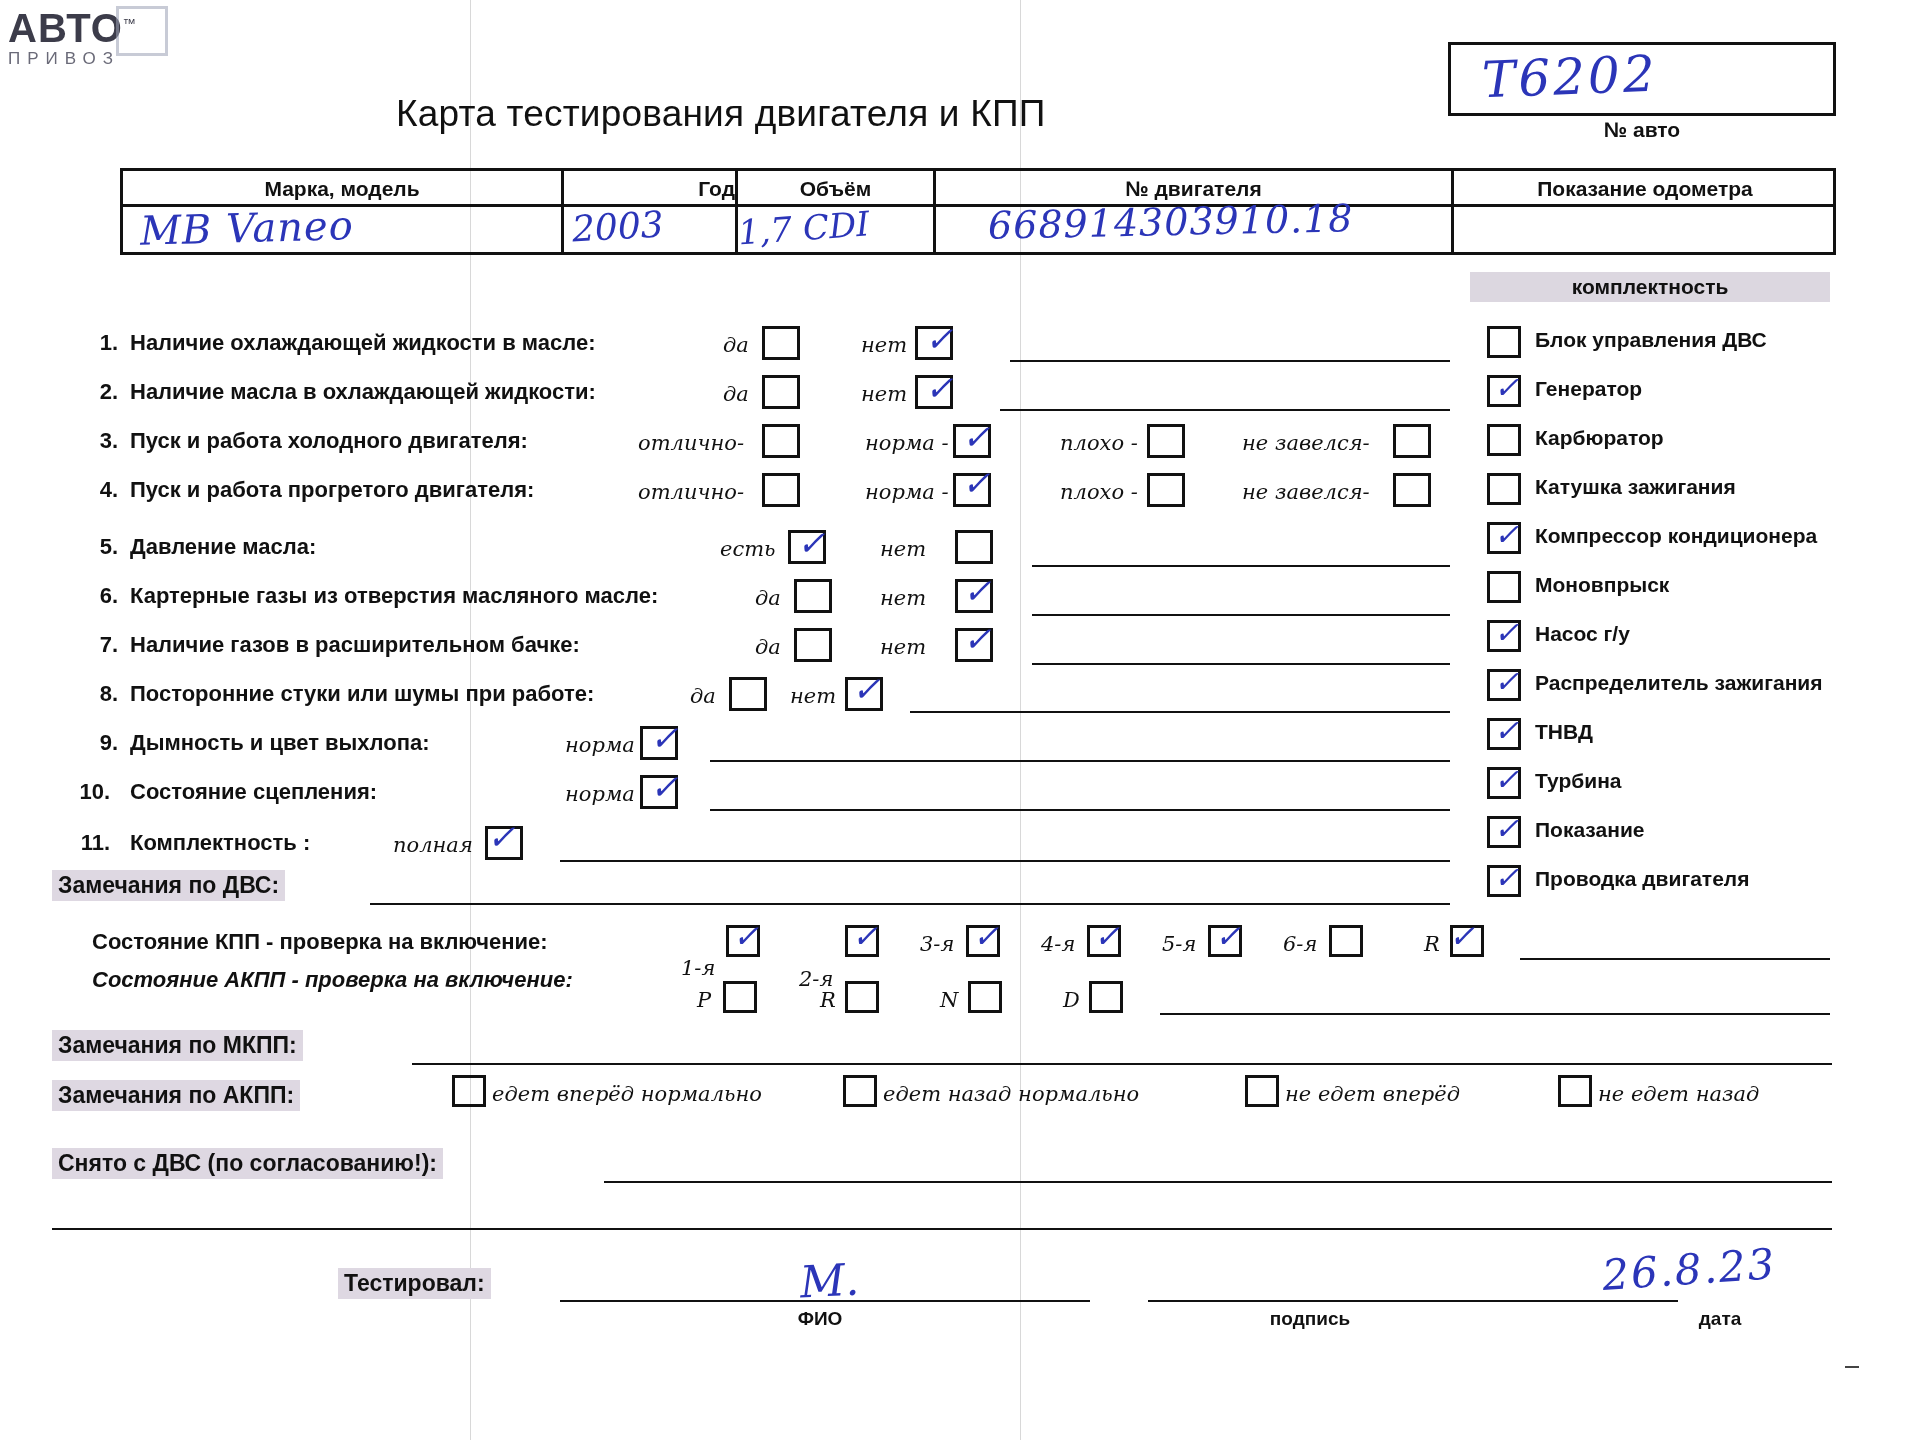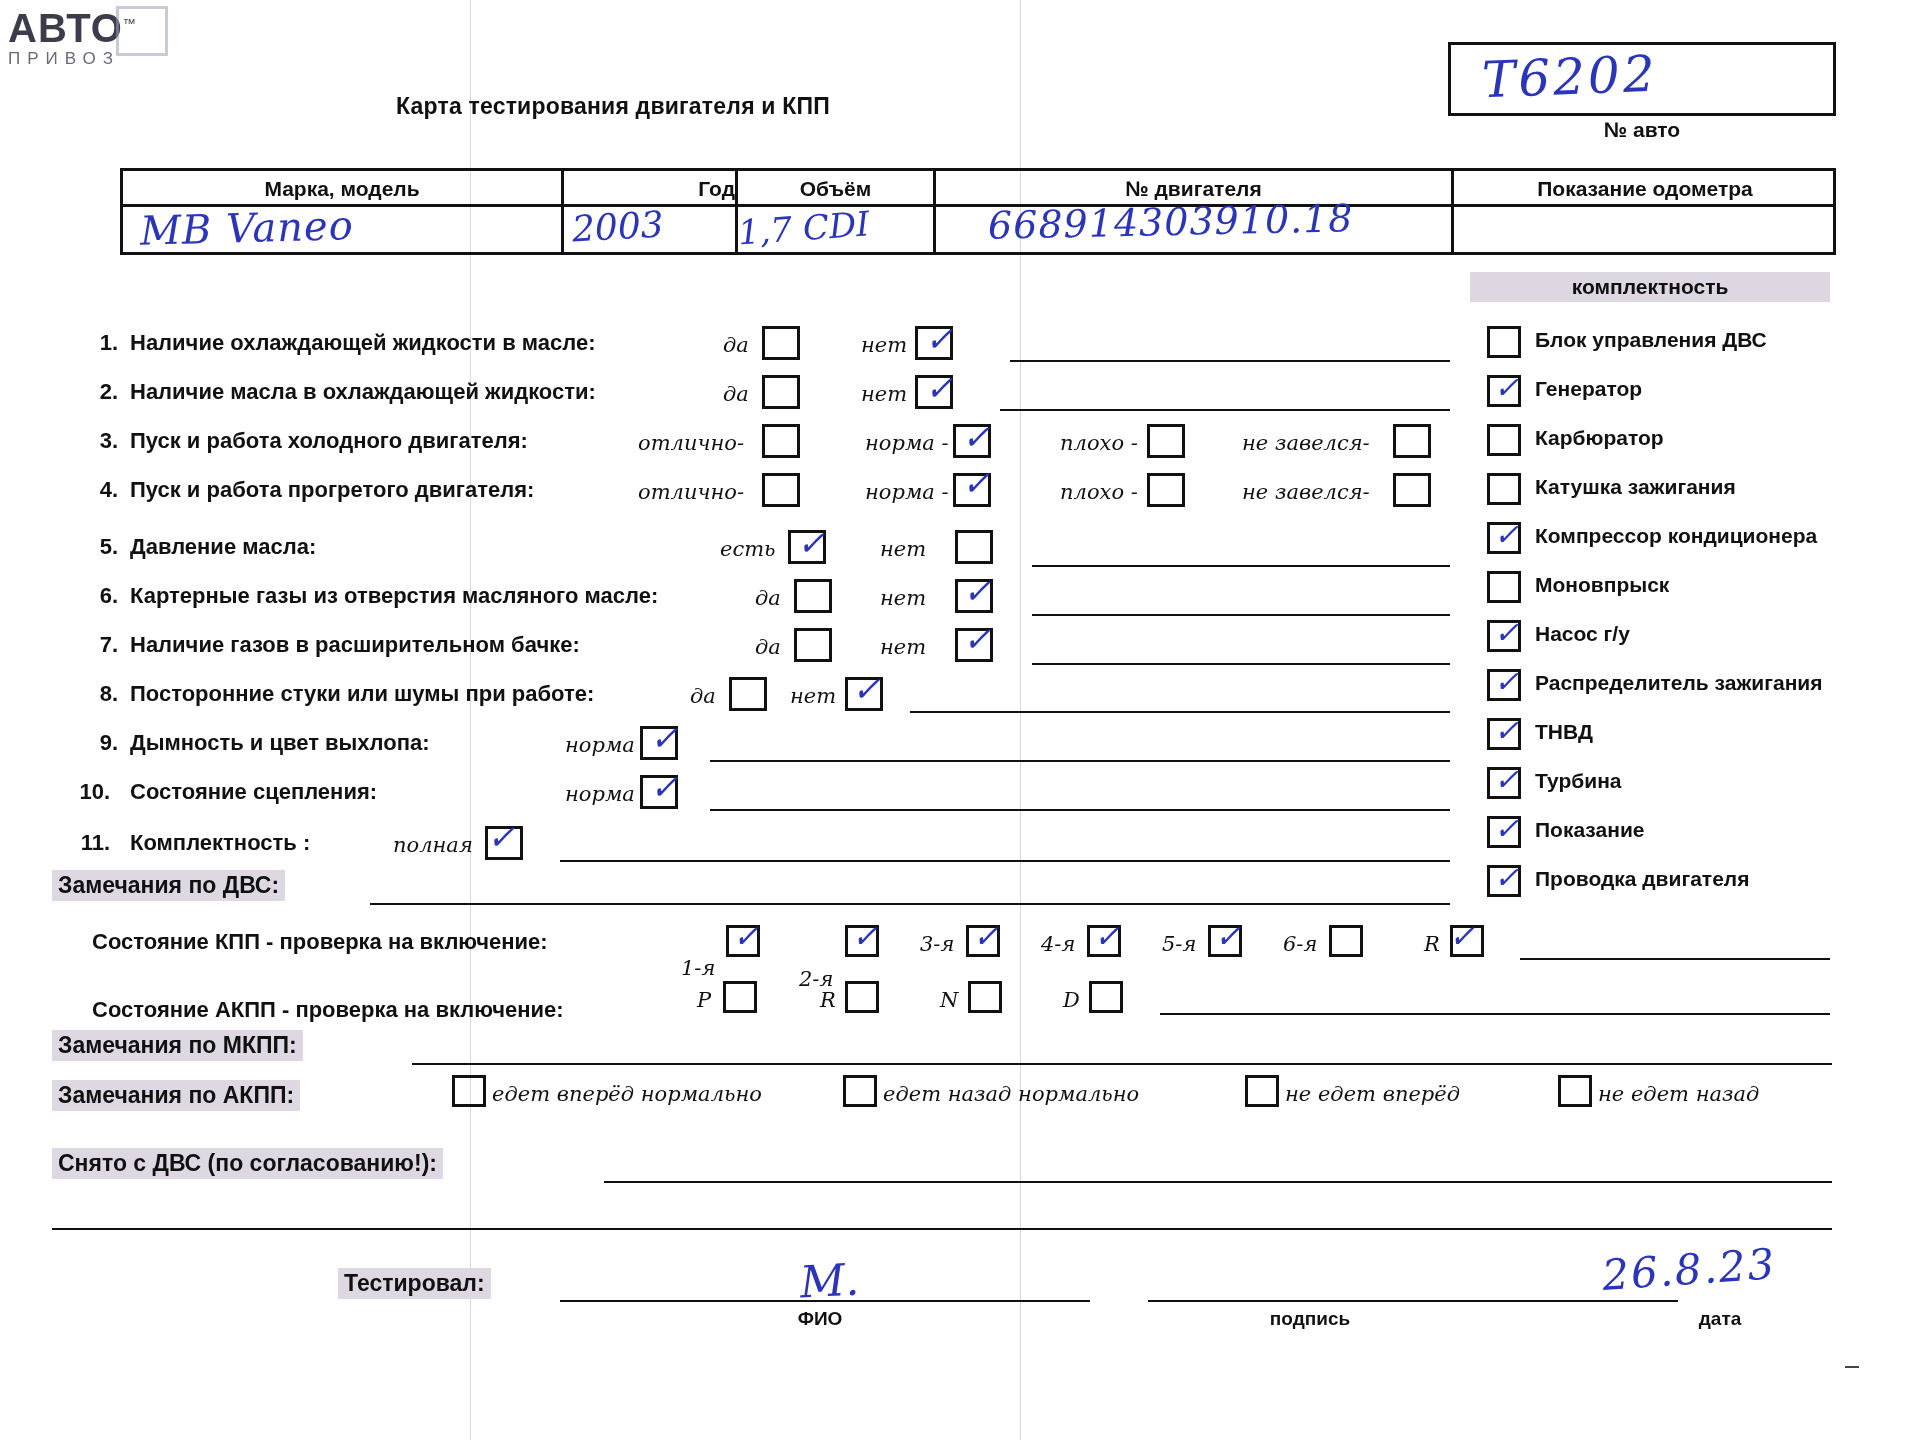--- a/index.html
+++ b/index.html
@@ -67,22 +67,22 @@
     background: #d8d8d8;
   }
   .fold.f1 { left: 470px; }
   .fold.f2 { left: 1020px; }
 
   
   .title {
     position: absolute;
     left: 396px;
     top: 93px;
-    font-size: 23px;
-    font-weight: bold;
+    font-size: 37px;
+    font-weight: normal;
     letter-spacing: .2px;
     color: #111;
     white-space: nowrap;
   }
 
   
   .auto-no-box {
     position: absolute;
     left: 1448px;
     top: 42px;
@@ -509,21 +509,21 @@
 
   <div class="gear-lbl" style="left:1283px; top:932px;">6-я</div>
   <div class="box sm" style="left:1329px; top:925px;"></div>
 
   <div class="gear-lbl" style="left:1424px; top:932px;">R</div>
   <div class="box sm" style="left:1450px; top:925px;"></div>
   <div class="tick" style="left:1449px; top:919px; font-size:31px;">✓</div>
 
   <div class="uline" style="left:1520px; top:958px; width:310px;"></div>
 
-  <div class="bold-lbl" style="left:92px; top:997px;">Состояние АКПП - проверка на включение:</div>
+  <div class="bold-lbl" style="left:92px; top:967px;font-style:italic;">Состояние АКПП - проверка на включение:</div>
 
   <div class="gear-lbl" style="left:697px; top:988px;">P</div>
   <div class="box sm" style="left:723px; top:981px;"></div>
 
   <div class="gear-lbl" style="left:820px; top:988px;">R</div>
   <div class="box sm" style="left:845px; top:981px;"></div>
 
   <div class="gear-lbl" style="left:940px; top:988px;">N</div>
   <div class="box sm" style="left:968px; top:981px;"></div>
 

